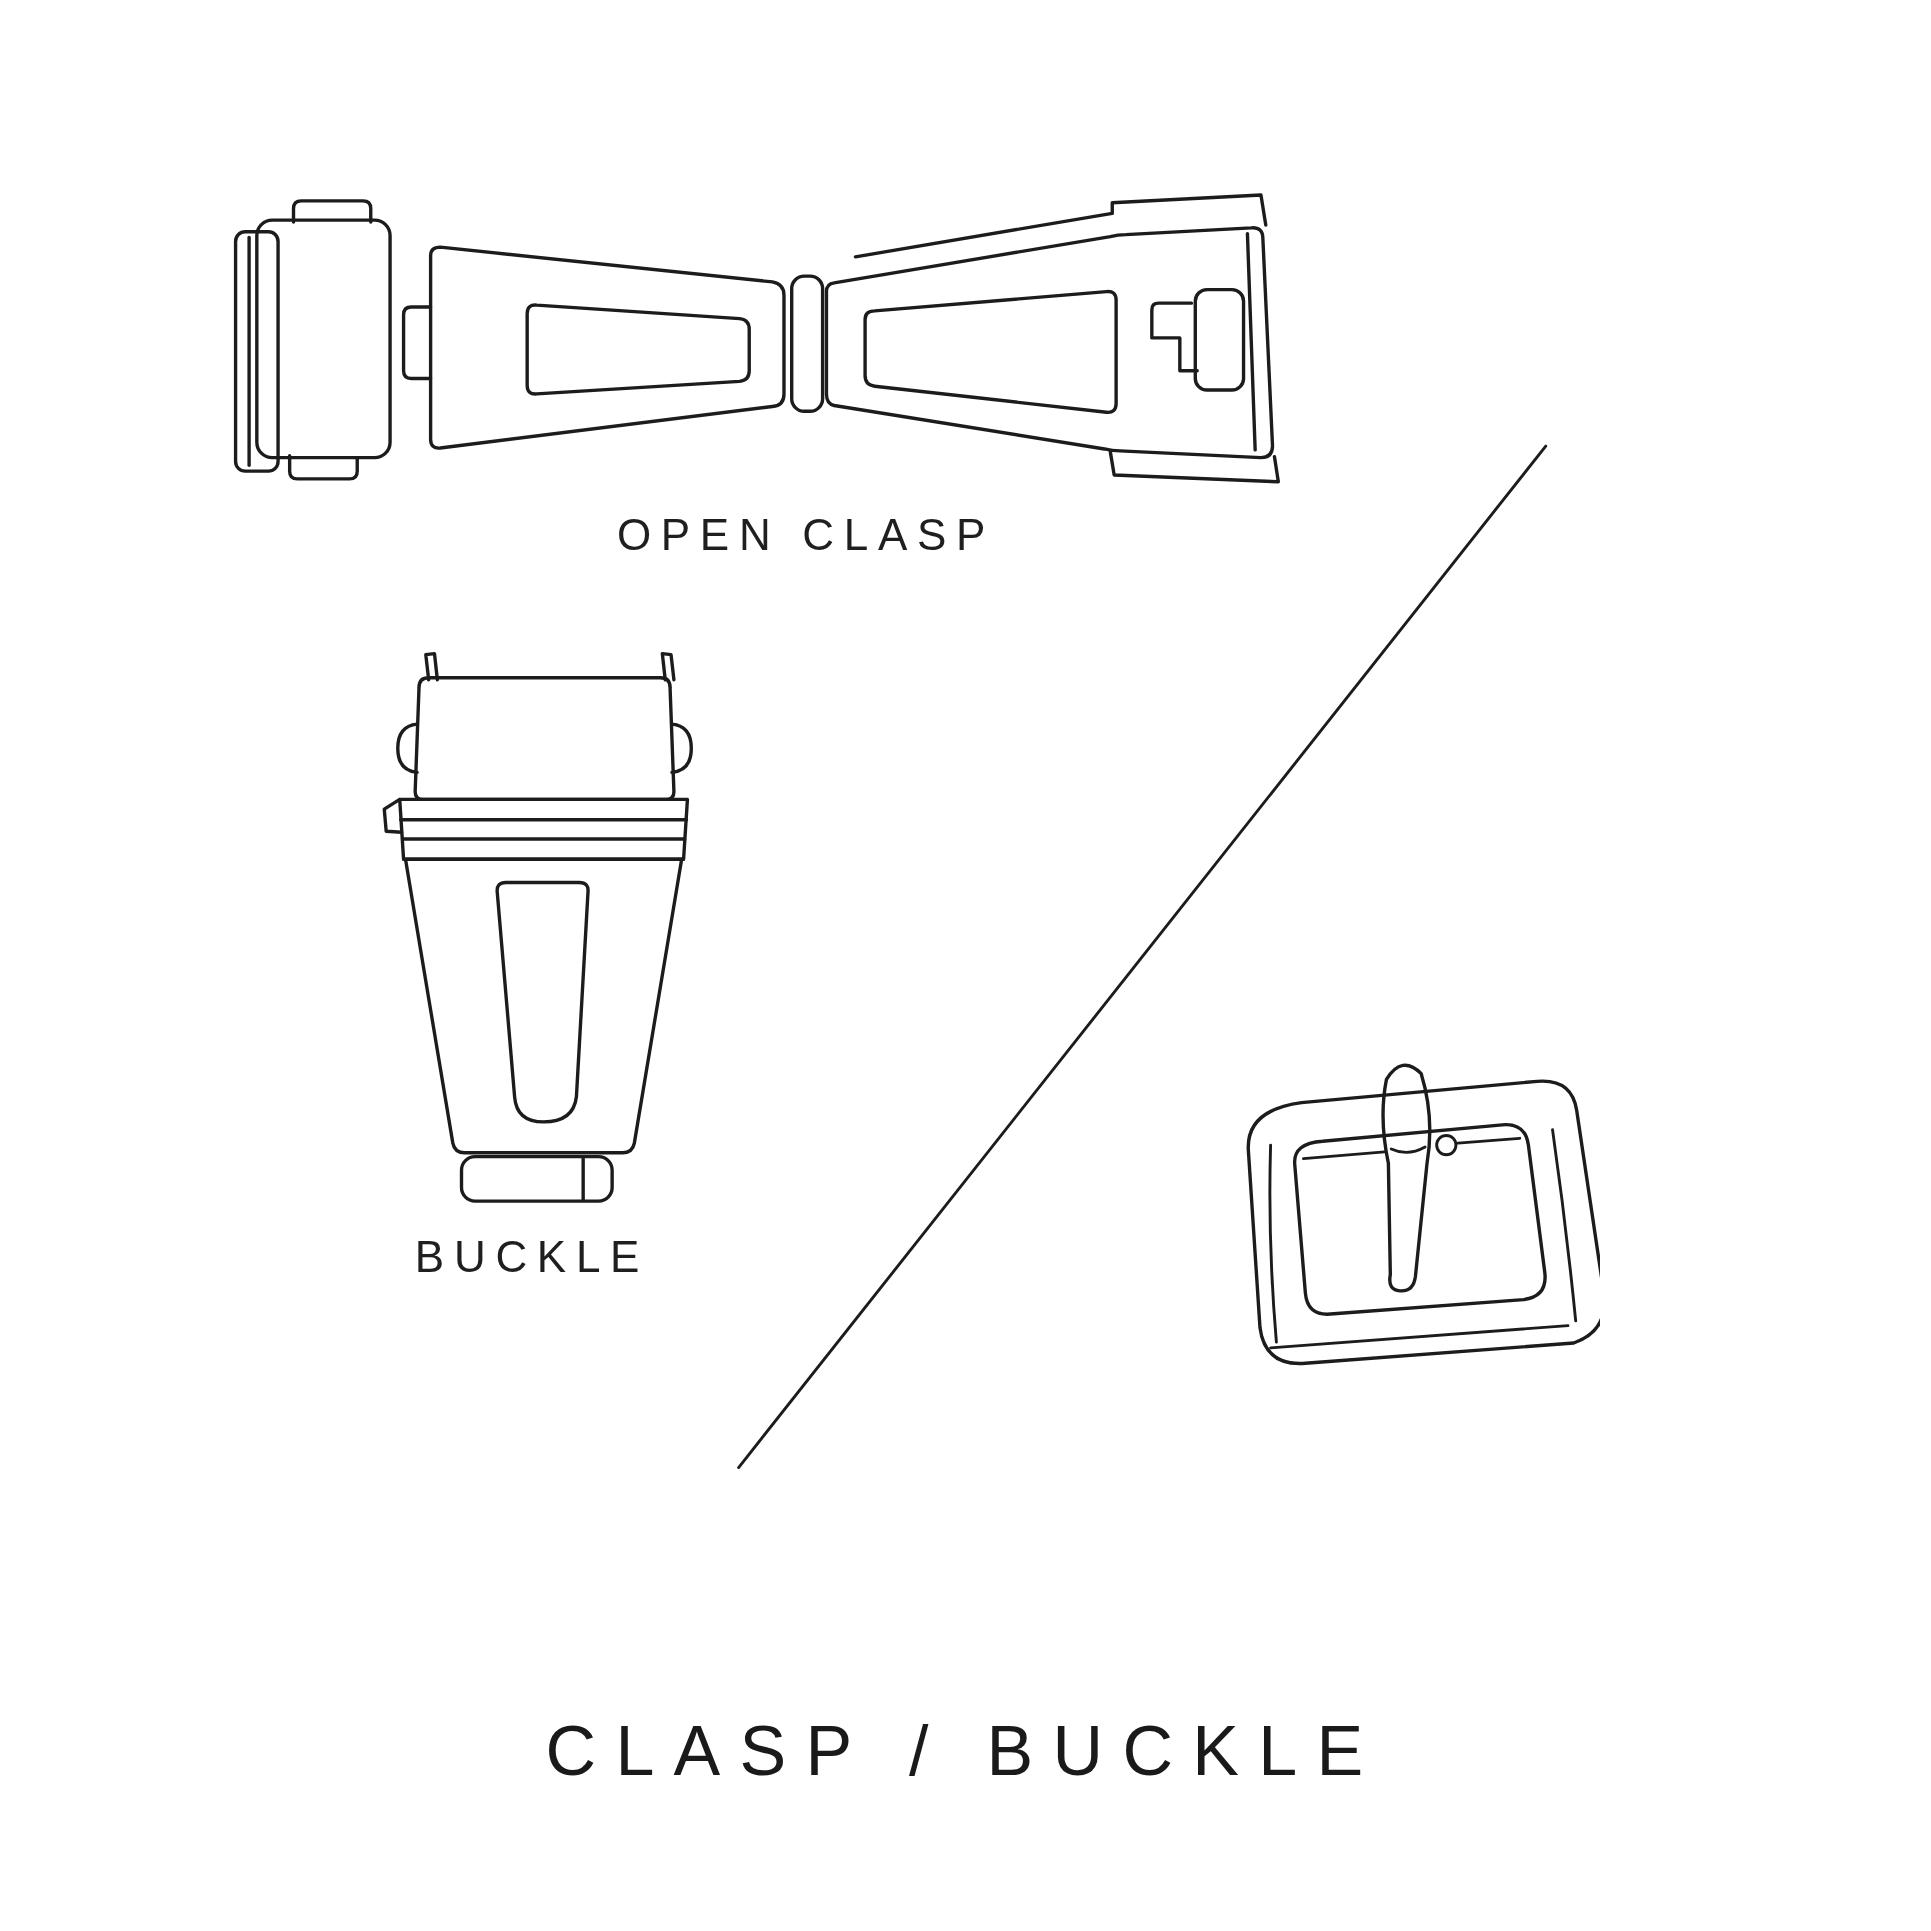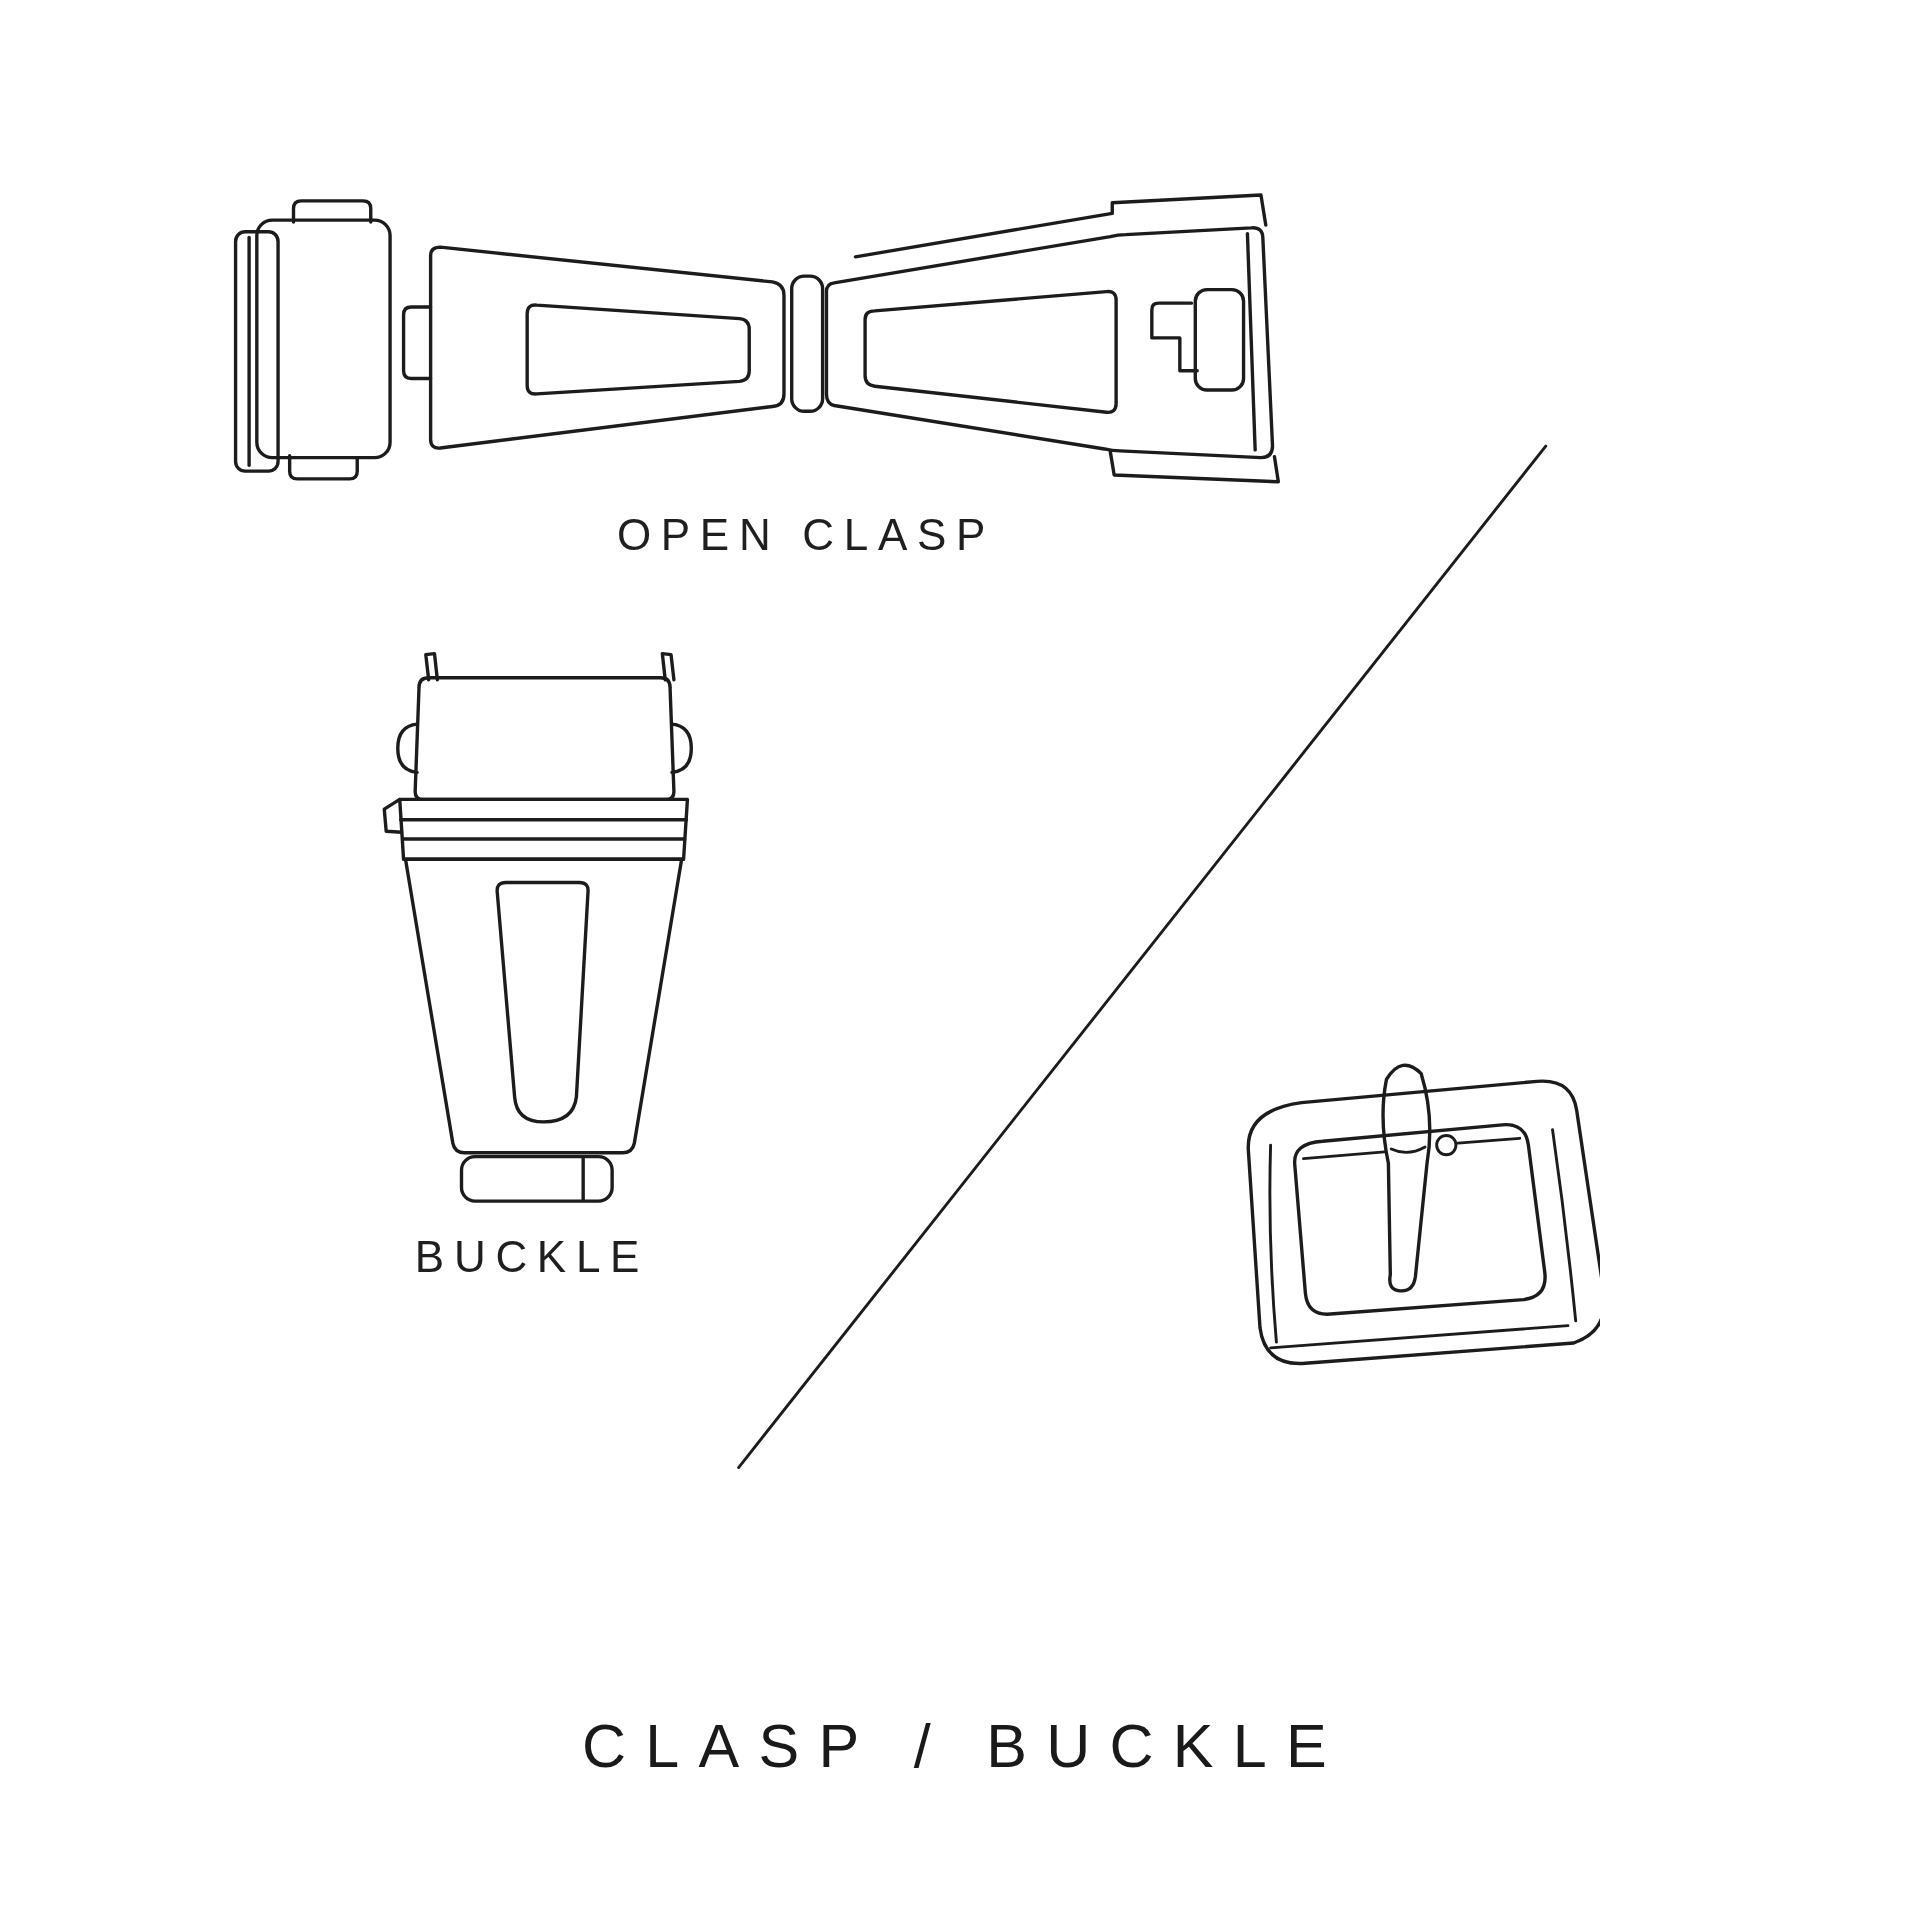--- a/index.html
+++ b/index.html
@@ -27,21 +27,21 @@
     color: #1f1f1f;
     font-size: 44px;
     letter-spacing: 9.7px;
     font-weight: 400;
   }
   .title {
     position: absolute;
     transform: translateX(-50%);
     white-space: nowrap;
     color: #1a1a1a;
-    font-size: 61px;
+    font-size: 70px;
     letter-spacing: 19.3px;
     font-weight: 400;
   }
 </style>
 </head>
 <body>
 
 <div class="canvas">
 
   <svg class="diagram" width="1931" height="1931" viewBox="0 0 2000 2000">

